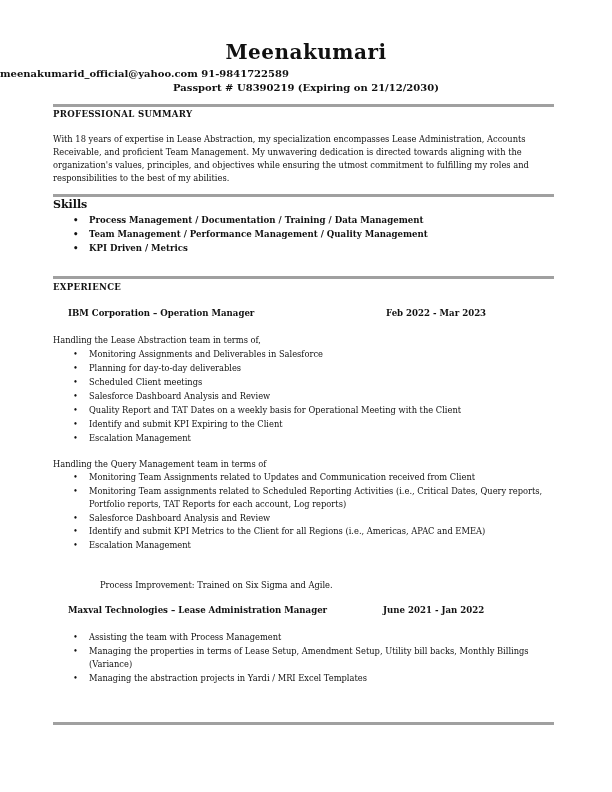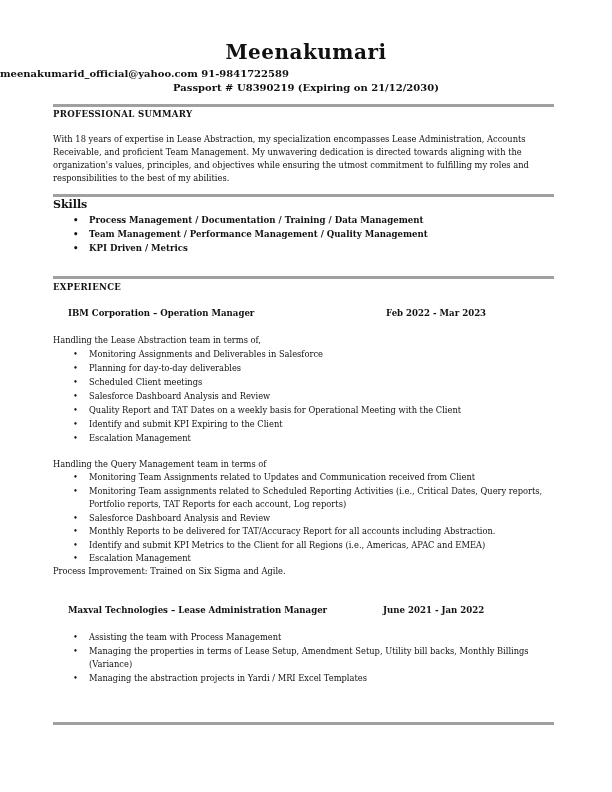--- a/index.html
+++ b/index.html
@@ -59,26 +59,25 @@
   <li>Quality Report and TAT Dates on a weekly basis for Operational Meeting with the Client</li>
   <li>Identify and submit KPI Expiring to the Client</li>
   <li>Escalation Management</li>
 </ul>
 
 <div class="abs para" style="top:458px;">Handling the Query Management team in terms of</div>
 <ul class="bl wrap" style="top:471px;">
   <li>Monitoring Team Assignments related to Updates and Communication received from Client</li>
   <li>Monitoring Team assignments related to Scheduled Reporting Activities (i.e., Critical Dates, Query reports, Portfolio reports, TAT Reports for each account, Log reports)</li>
   <li>Salesforce Dashboard Analysis and Review</li>
-  <li>Monthly Reports to be delivered for TAT/Accuracy Report for all accounts including Abstraction.</li>
   <li>Identify and submit KPI Metrics to the Client for all Regions (i.e., Americas, APAC and EMEA)</li>
   <li>Escalation Management</li>
 </ul>
 
-<div class="abs para" style="top:565px;">Process Improvement:  Trained on Six Sigma and Agile.</div>
+<div class="abs para" style="top:579px;margin-left:47px;">Process Improvement:  Trained on Six Sigma and Agile.</div>
 
 <div class="abs job" style="top:605px;">Maxval Technologies  – Lease Administration Manager</div>
 <div class="abs dates" style="top:605px; left:383px;">June 2021 - Jan 2022</div>
 <ul class="bl wrap" style="top:631px;">
   <li>Assisting the team with Process Management</li>
   <li>Managing the properties in terms of Lease Setup, Amendment Setup, Utility bill backs, Monthly Billings (Variance)</li>
   <li>Managing the abstraction projects in Yardi / MRI Excel Templates</li>
 </ul>
 
 <div class="rule" style="top:722px;"></div>

